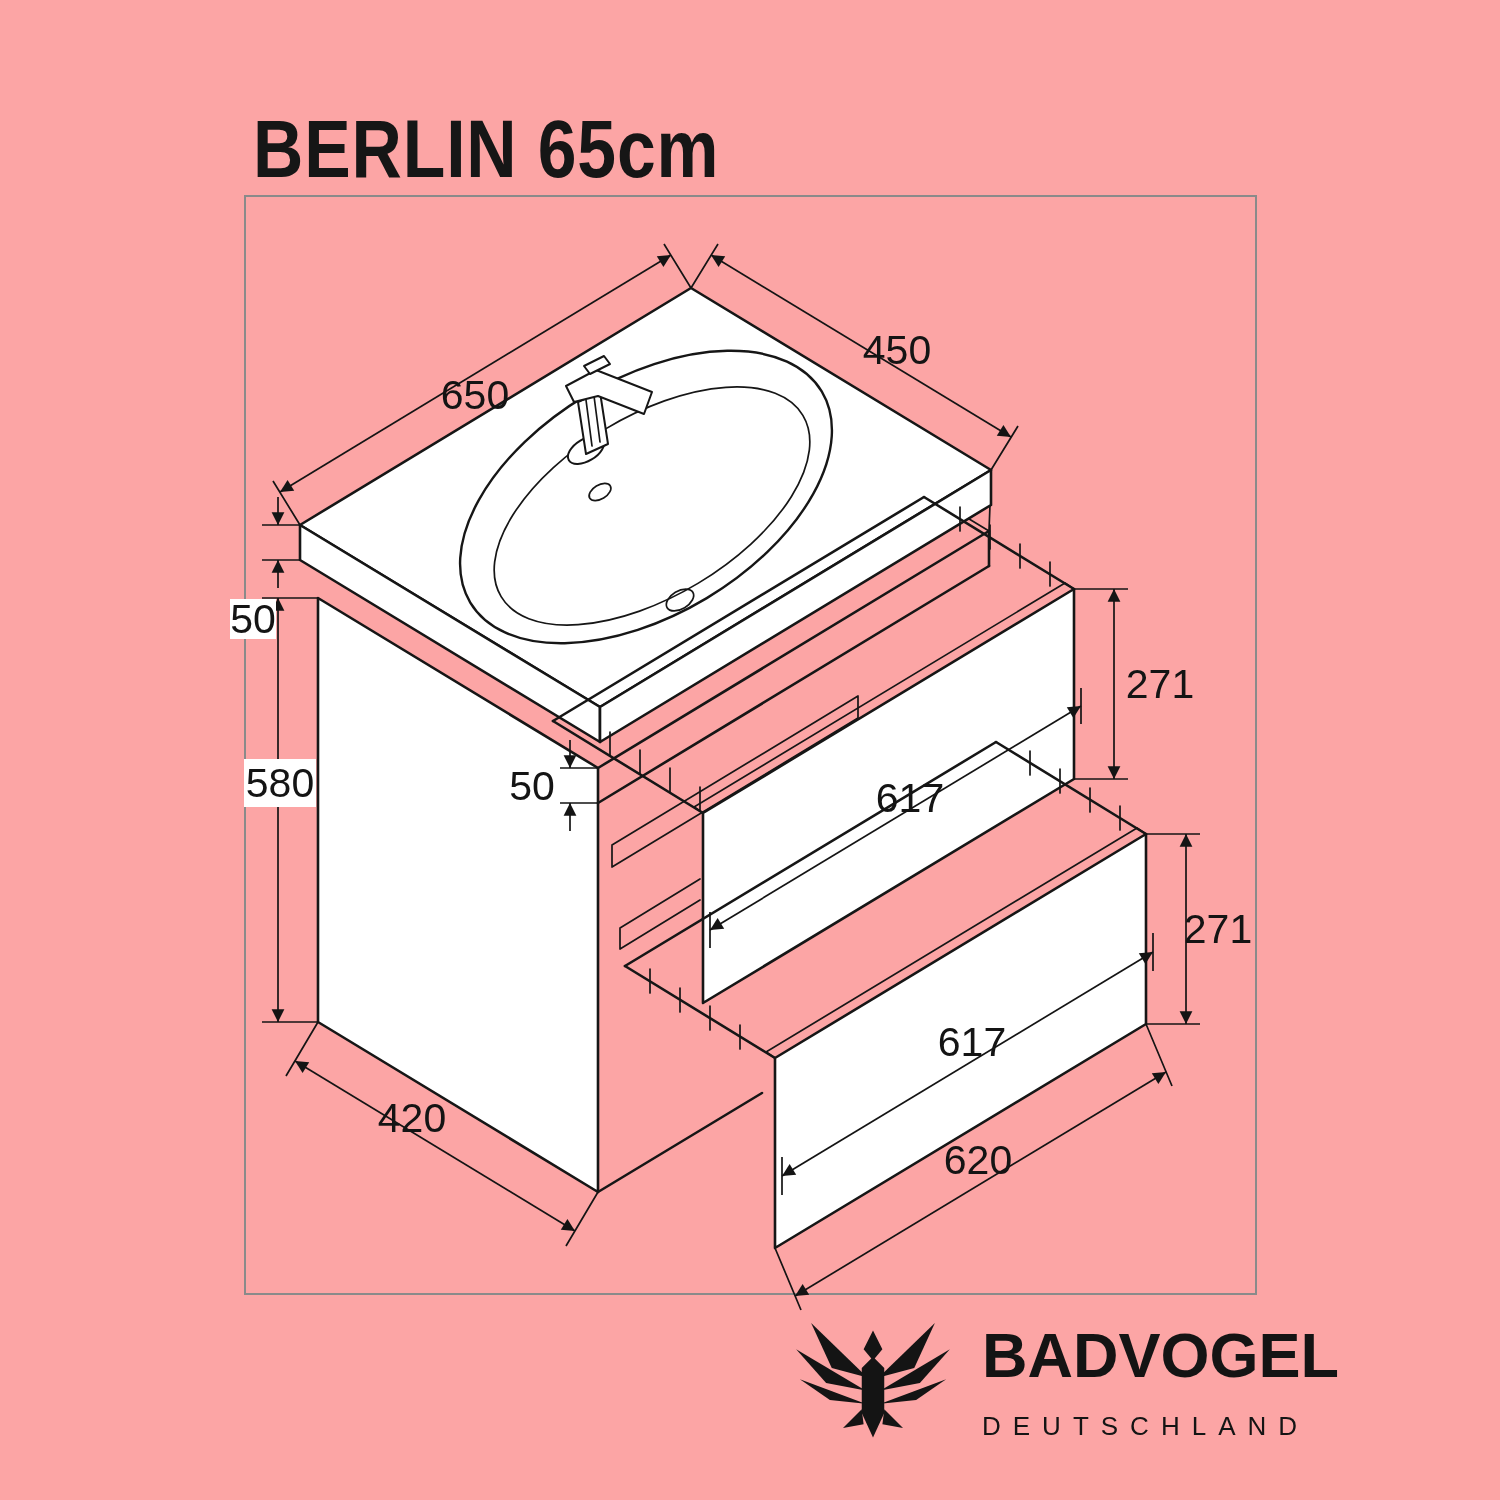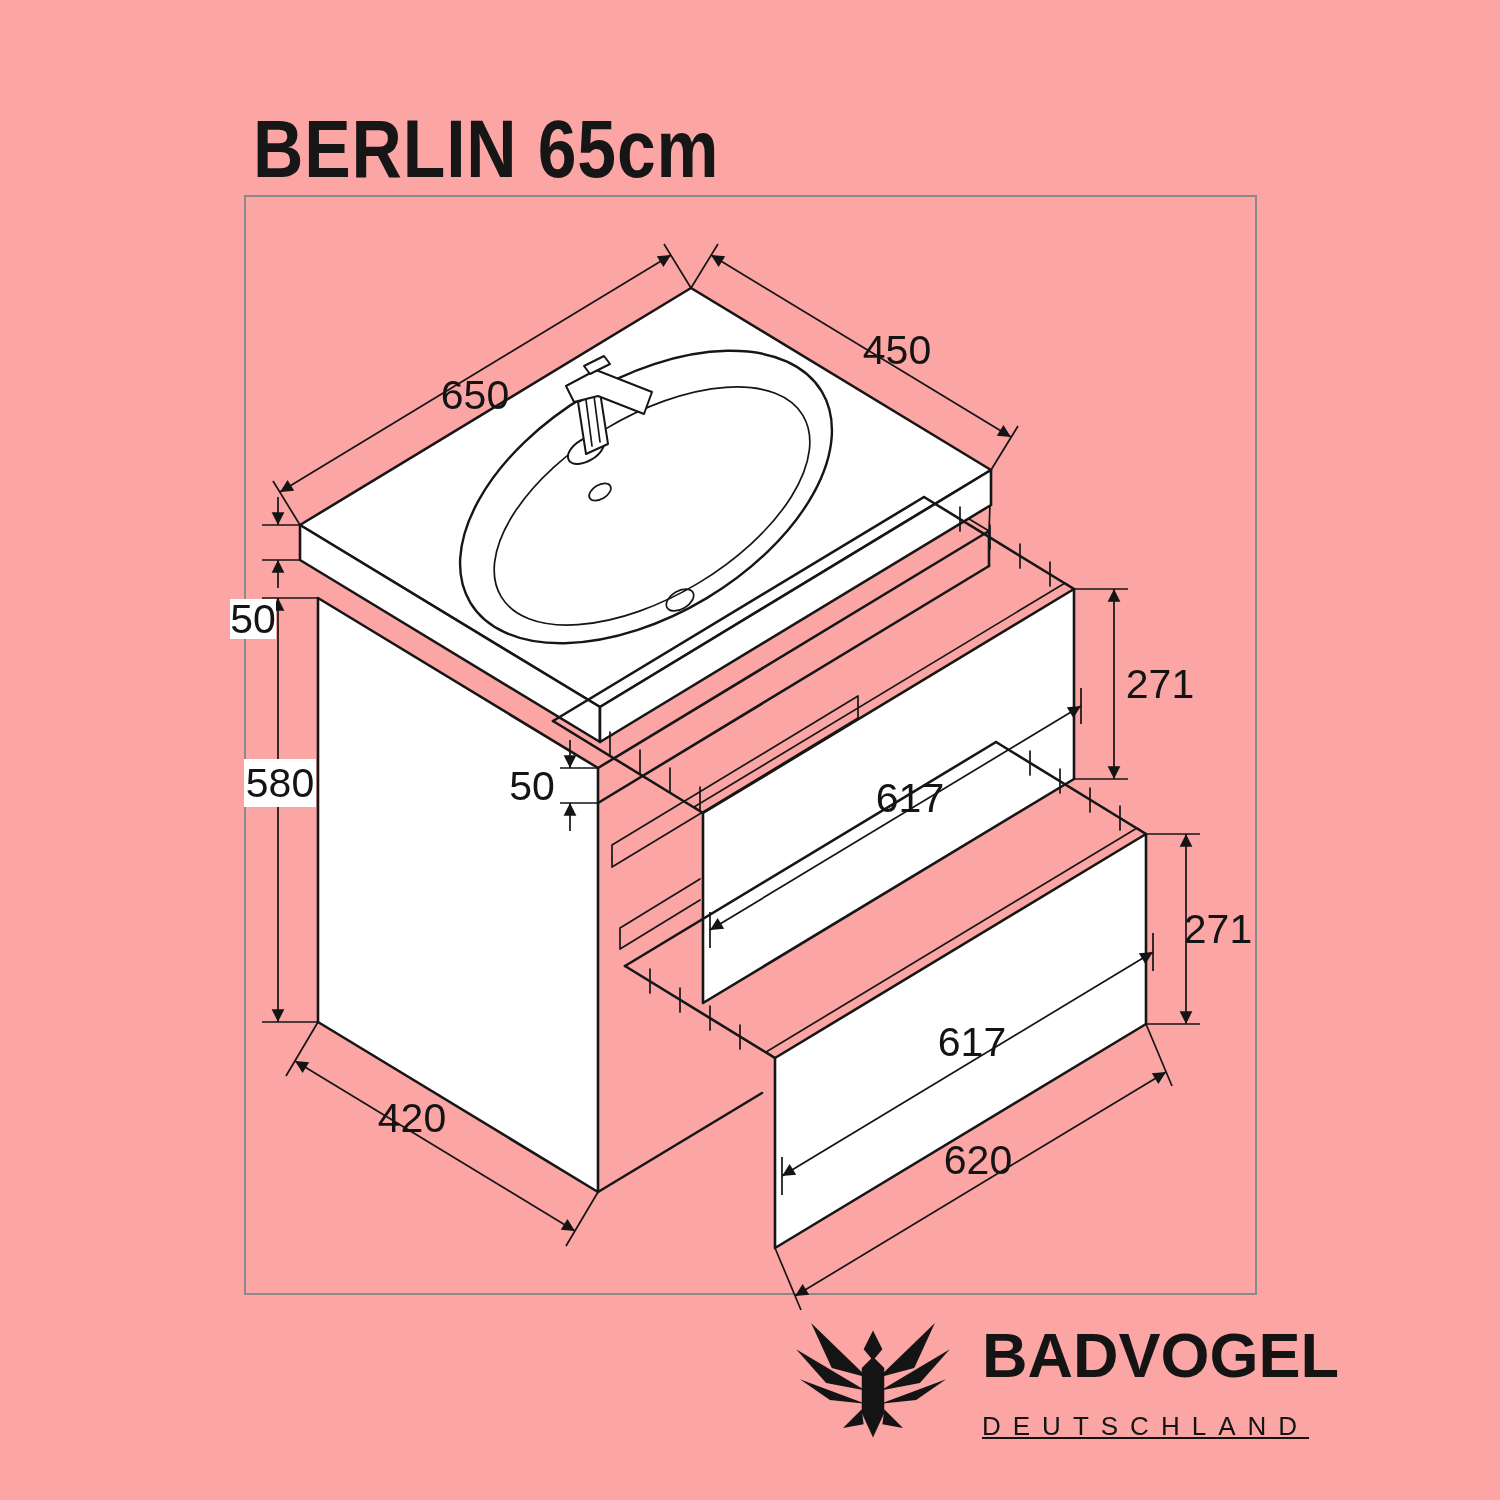--- a/index.html
+++ b/index.html
@@ -25,21 +25,21 @@
     text-anchor:middle; dominant-baseline:central;
   }
   .wbg { fill:#ffffff; stroke:none; }
 
   .logo {
     position:absolute; left:788px; top:1308px;
     display:flex; align-items:center; gap:24px; color:#141414;
   }
   .logo-text { display:flex; flex-direction:column;justify-content:flex-end; }
   .brand-name { font-size:63px; font-weight:800; line-height:1; letter-spacing:0; white-space:nowrap; }
-  .brand-country { font-size:26px; font-weight:500; letter-spacing:12px; margin-top:24px; white-space:nowrap;text-decoration:underline; }
+  .brand-country { font-size:26px; font-weight:500; letter-spacing:12px; margin-top:24px; white-space:nowrap; }
 </style>
 </head>
 <body>
 
 <div class="sheet">
 
   <h1 class="title">BERLIN 65cm</h1>
 
   <svg class="drawing" width="1500" height="1500" viewBox="0 0 1500 1500">
     <defs>

